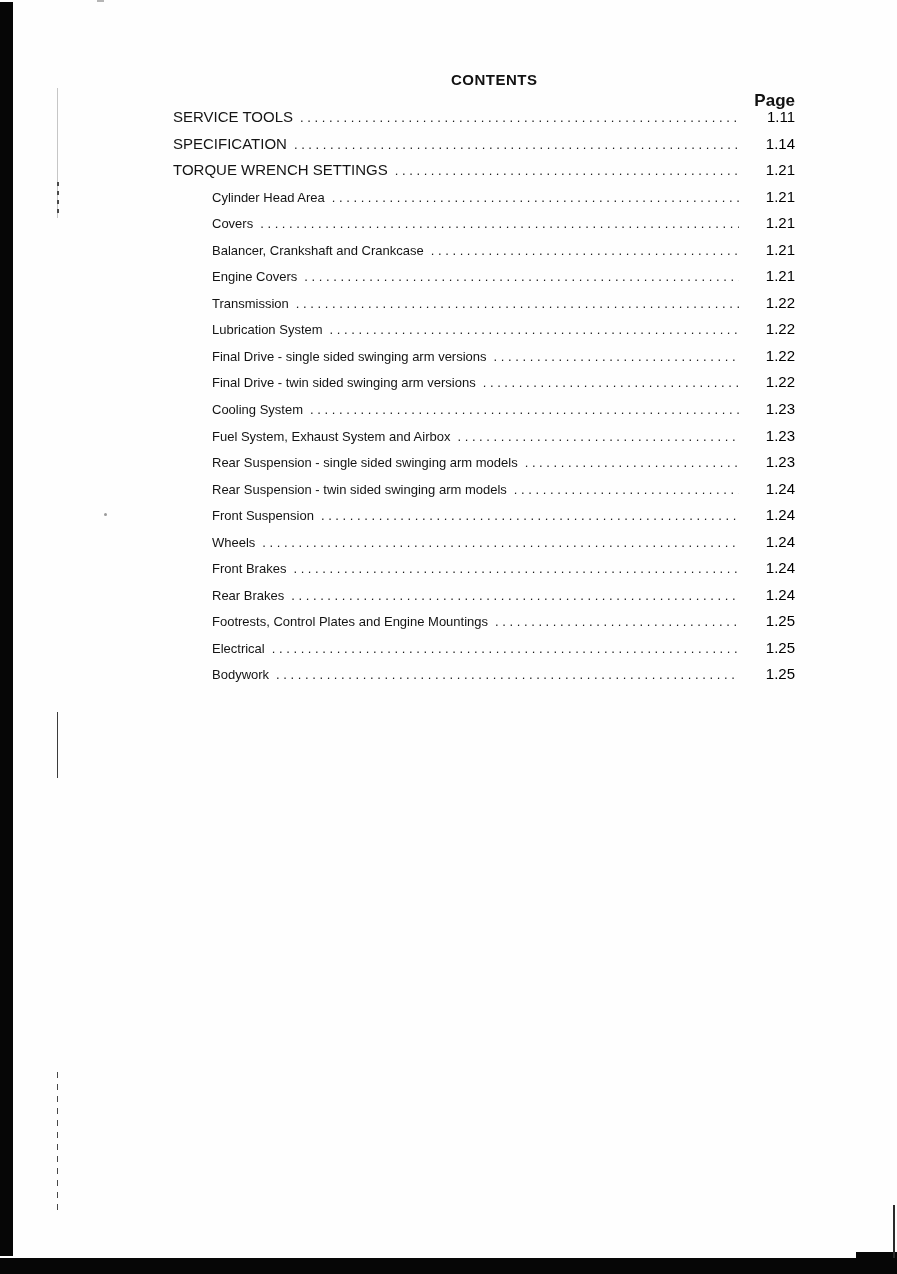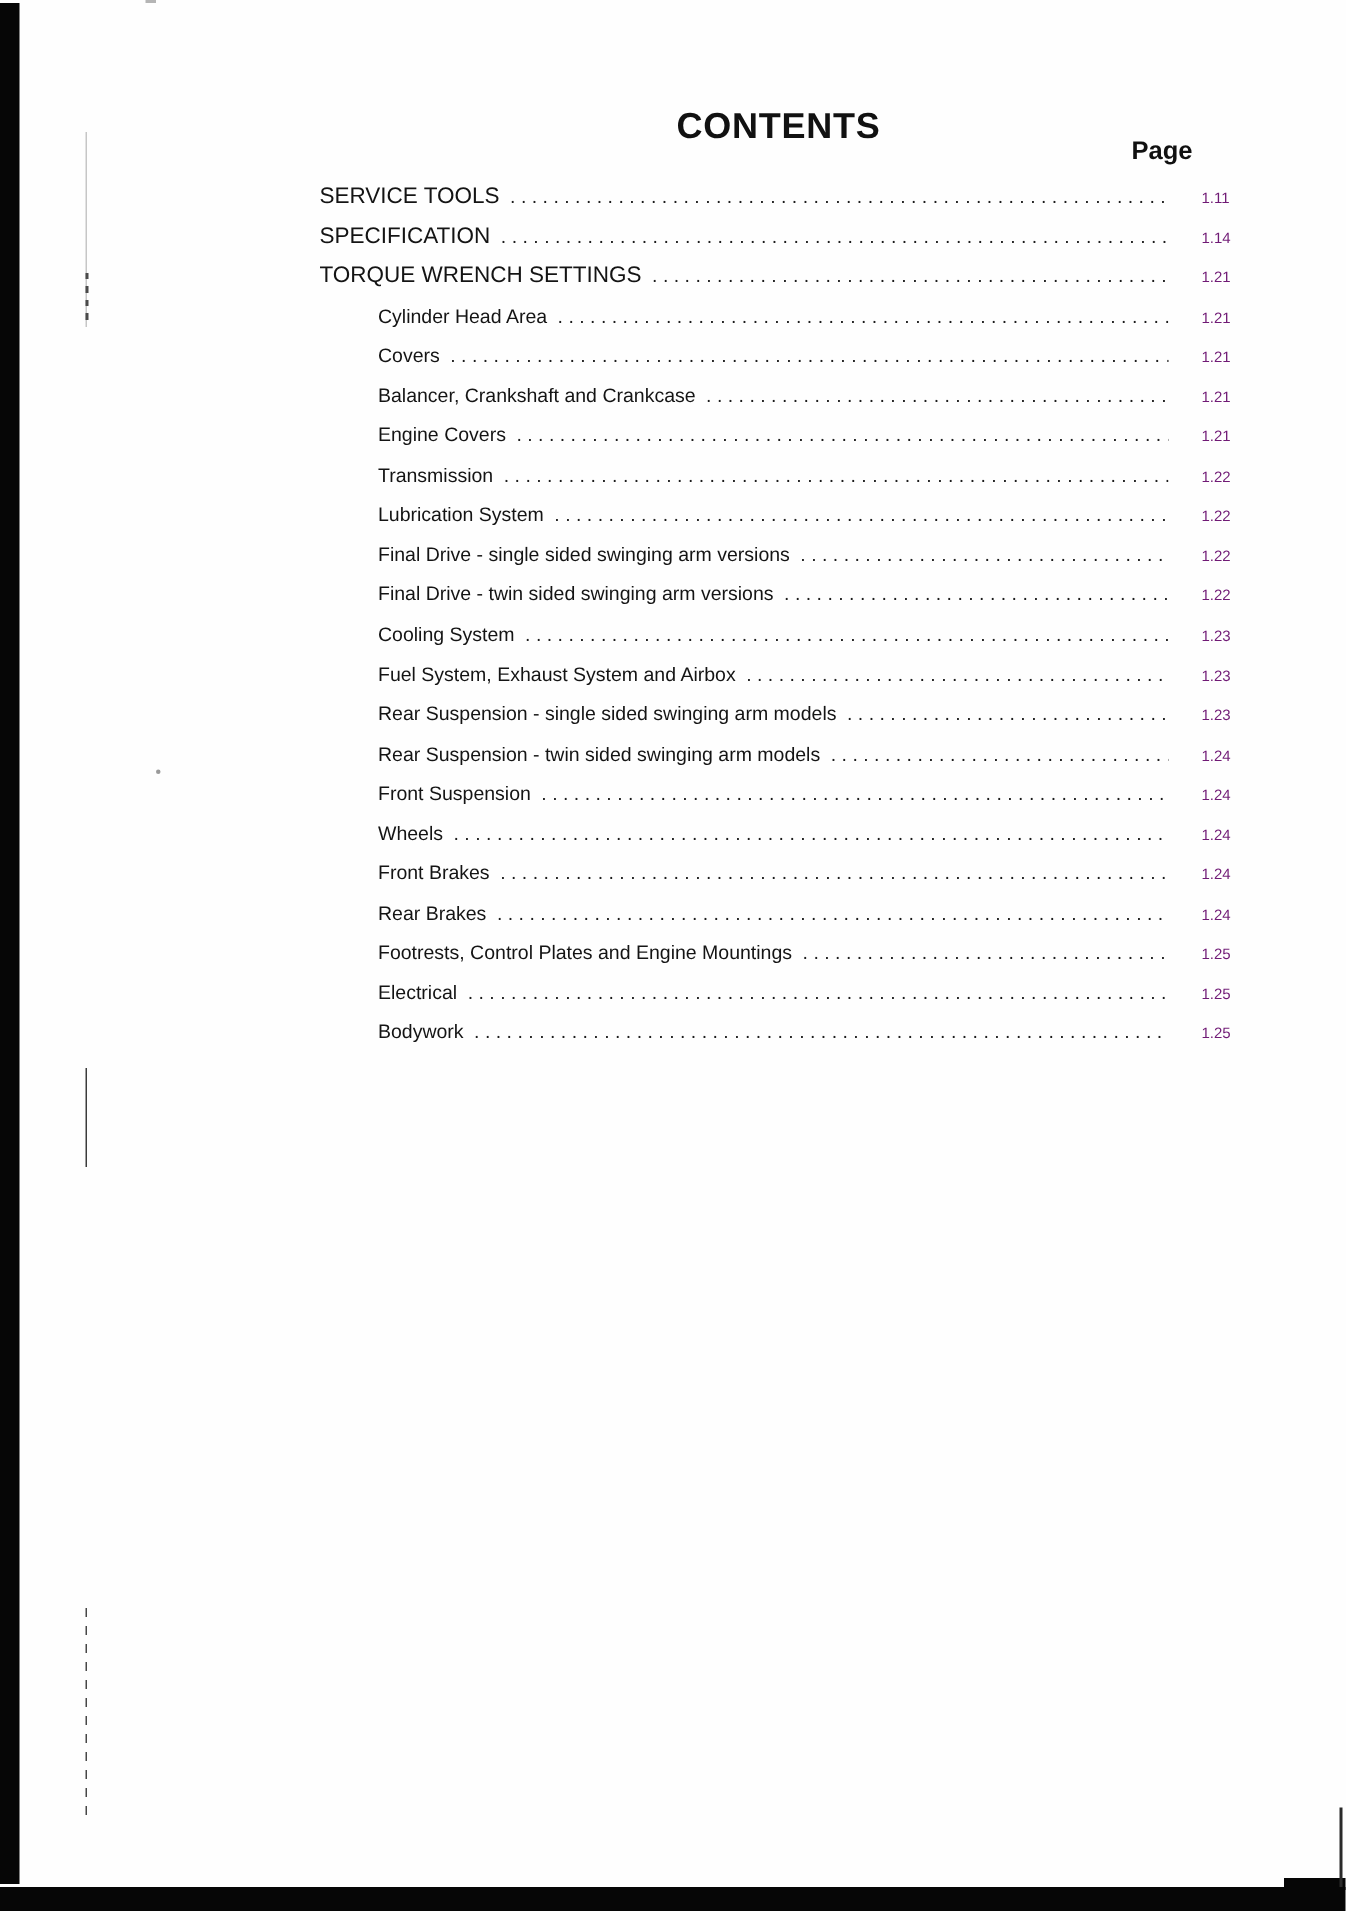--- a/index.html
+++ b/index.html
@@ -62,38 +62,37 @@
 
   
   .content {
     position: absolute;
     left: 173px; top: 0;
     width: 622px; height: 1274px;
   }
   .doc-title {
     position: absolute;
     left: 278px; top: 71px;
-    font-size: 24px;
+    font-size: 15px;
     font-weight: bold;
     letter-spacing: 0.5px;
     color: #111;
     white-space: nowrap;
   }
   .page-col-label {
     position: absolute;
     right: 0; top: 91px;
     font-size: 17px;
     font-weight: bold;
     color: #111;
   }
   .toc-rows {
     position: absolute;
-    left: 0; top: 118px;
+    left: 0; top: 104px;
     width: 622px;
-    margin-left: 40px;
   }
   .toc-row {
     display: flex;
     align-items: baseline;
     height: 26.55px;
     line-height: 26.55px;
     white-space: nowrap;
   }
   .toc-row.indent { padding-left: 39px; }
   .toc-label {
@@ -105,23 +104,23 @@
   .toc-row.indent .toc-label { font-size: 13px; }
   .dot-leader {
     flex: 1 1 auto;
     overflow: hidden;
     font-size: 13px;
     color: #1c1c1c;
     margin-right: 22px;
   }
   .toc-page {
     flex: 0 0 34px;
-    text-align: left;
-    font-size: 10px;
-    color: #701a75;
+    text-align: right;
+    font-size: 15px;
+    color: #000000;
   }
 </style>
 </head>
 <body>
 
 <div class="scan-left"></div>
 <div class="scan-bottom"></div>
 <div class="scan-bottom-step"></div>
 <div class="hairline hl-a"></div>
 <div class="hairline hl-b"></div>

